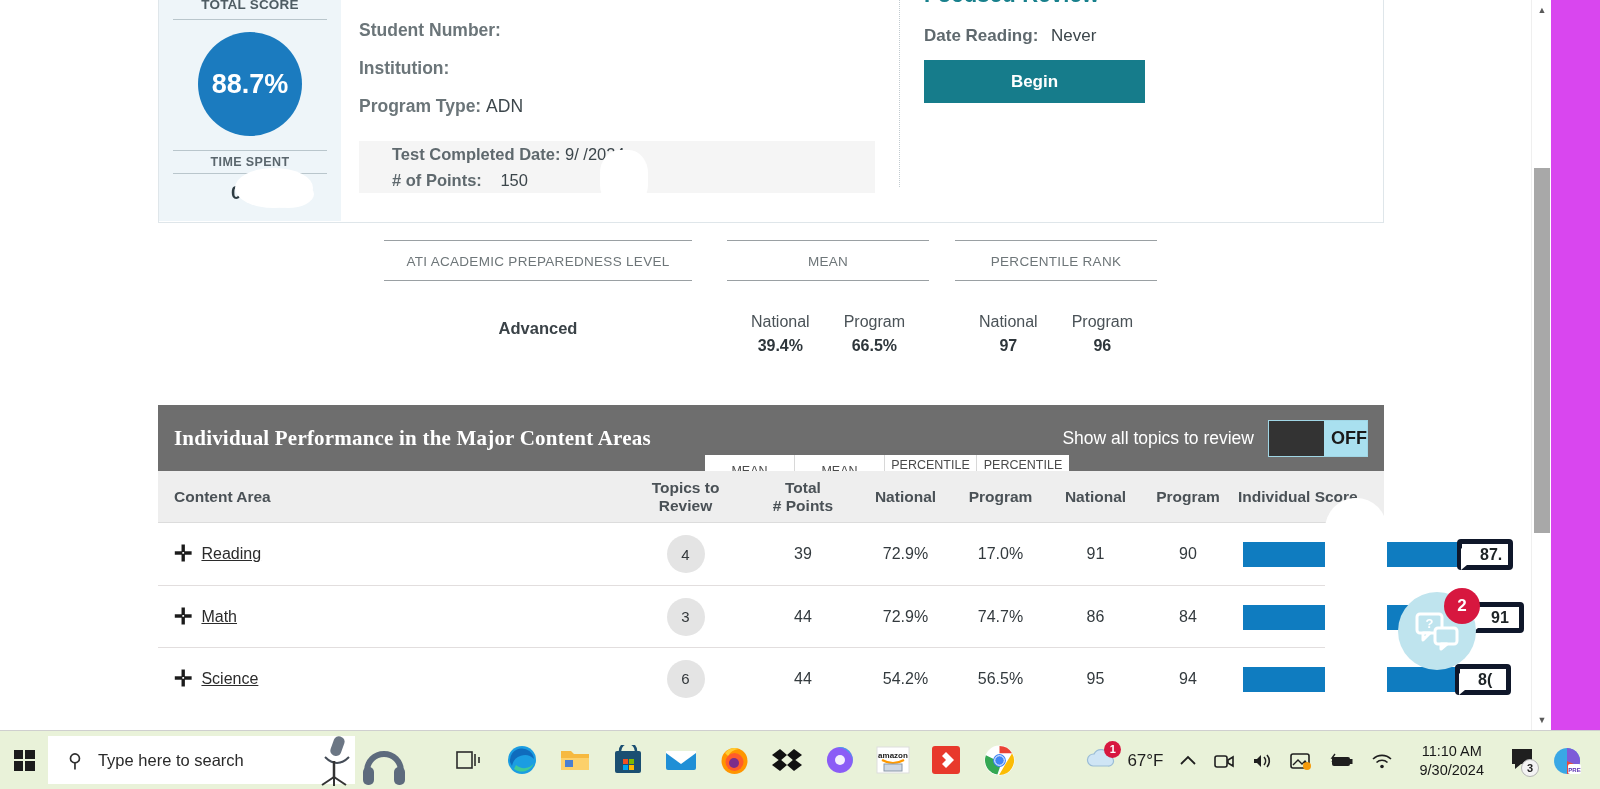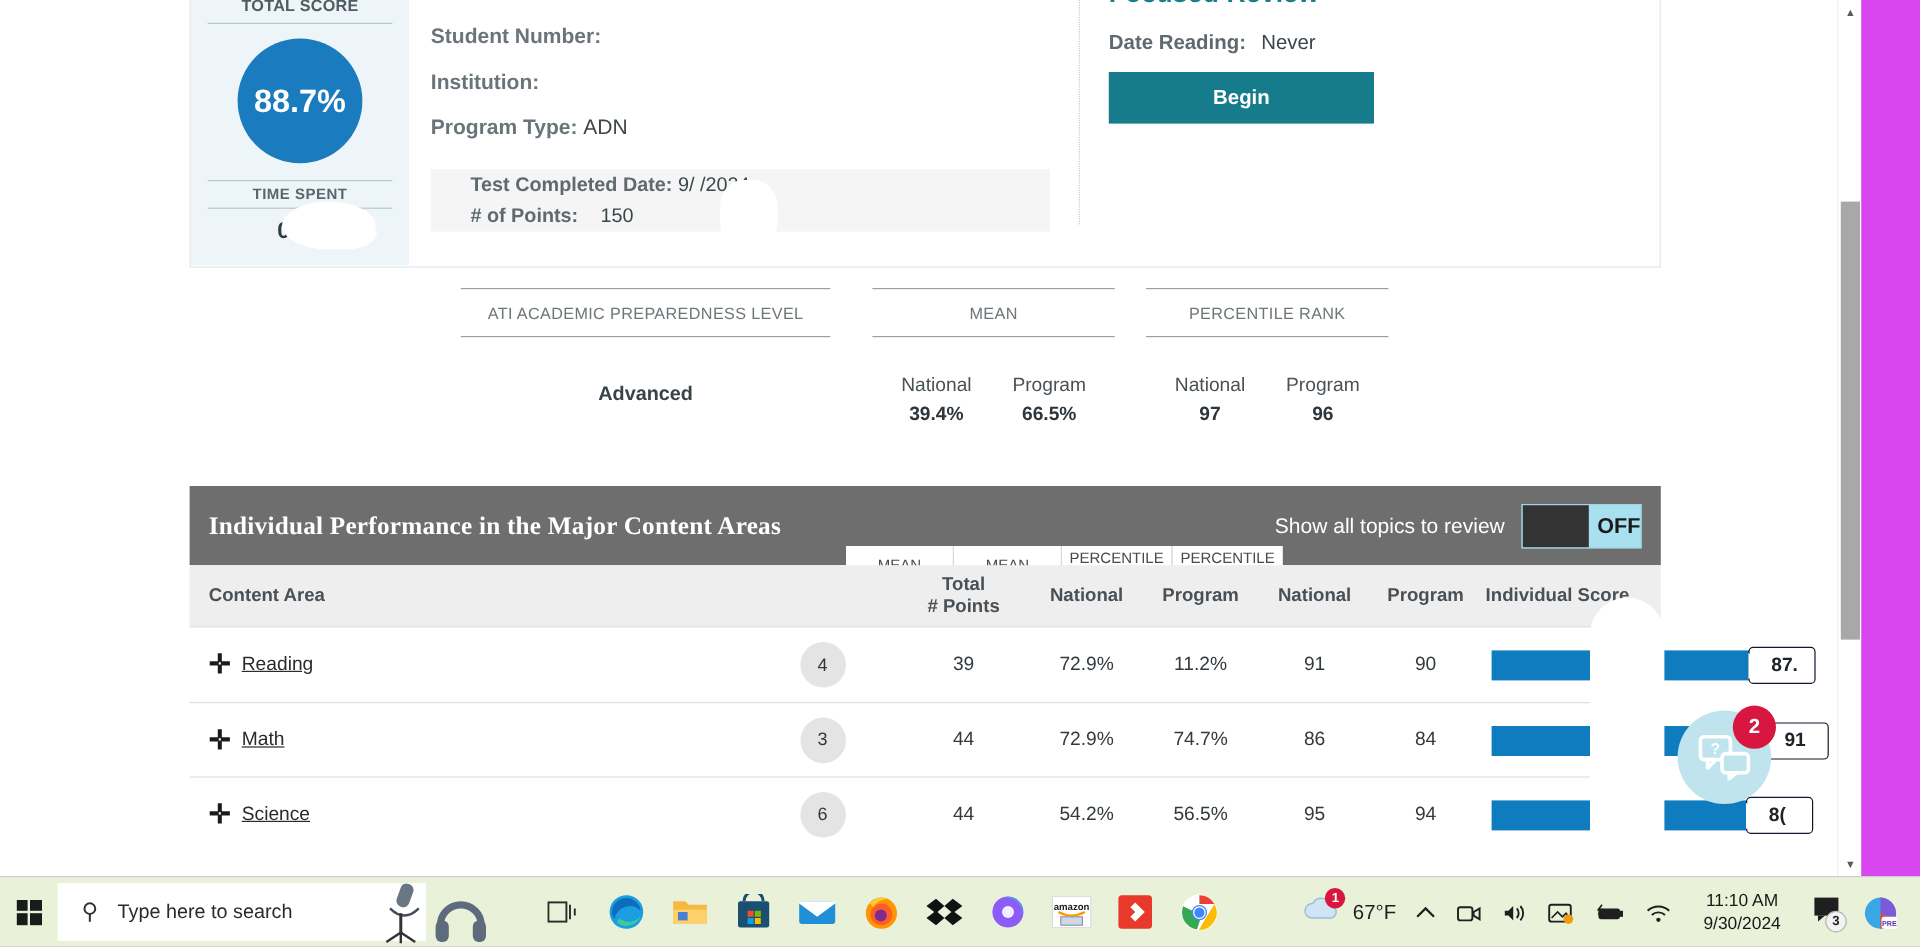--- a/index.html
+++ b/index.html
@@ -150,21 +150,21 @@
     display: flex; align-items: center; justify-content: center;
     font-size: 15px; color: #33383b;
   }
 
   .bar-track { position: absolute; left: 1085px; top: 16px; width: 260px; height: 30px; }
   .bar-fill {
     position: absolute; left: 0; top: 3px; height: 25px; background: #0f7cc0;
   }
   .bar-callout {
     position: absolute; top: 0; height: 31px; min-width: 56px;
-    border: 1px solid #0f172a; border-radius: 4px; background: #ffffff;
+    border: 5px solid #0f172a; border-radius: 4px; background: #ffffff;
     display: flex; align-items: center; padding-left: 18px;
     font-size: 16px; font-weight: 700; color: #1d2326;
   }
   .bar-callout::before {
     content: ""; position: absolute; left: -1px; top: 4px;
     border-top: 11px solid transparent; border-bottom: 11px solid transparent;
     border-left: 13px solid #ffffff;
   }
 
   
@@ -336,20 +336,26 @@
         <div class="subheader-tabs">
           <div class="subtab">MEAN</div>
           <div class="subtab">MEAN</div>
           <div class="subtab wide">PERCENTILE RANK</div>
           <div class="subtab wide">PERCENTILE RANK</div>
         </div>
       </div>
 
       <div class="table-colhead">
         <div class="cell ch c-area">Content Area</div>
+        <div class="cell ch c-topics">
+          <div>
+            <div>Topics to</div>
+            <div>Review</div>
+          </div>
+        </div>
         <div class="cell ch c-points">
           <div>
             <div>Total</div>
             <div># Points</div>
           </div>
         </div>
         <div class="cell ch c-mn">National</div>
         <div class="cell ch c-mp">Program</div>
         <div class="cell ch c-pn">National</div>
         <div class="cell ch c-pp">Program</div>
@@ -359,21 +365,21 @@
       <div class="row first">
         <div class="cell c-area">
           <span class="plus">✛</span>
           <span class="area-link">Reading</span>
         </div>
         <div class="cell c-topics">
           <span class="pill">4</span>
         </div>
         <div class="cell c-points">39</div>
         <div class="cell c-mn">72.9%</div>
-        <div class="cell c-mp">11.2%</div>
+        <div class="cell c-mp">17.0%</div>
         <div class="cell c-pn">91</div>
         <div class="cell c-pp">90</div>
         <div class="bar-track">
           <div class="bar-fill" style="width: 226px;"></div>
           <div class="bar-callout" style="left: 214px;">87.</div>
         </div>
       </div>
 
       <div class="row">
         <div class="cell c-area">

